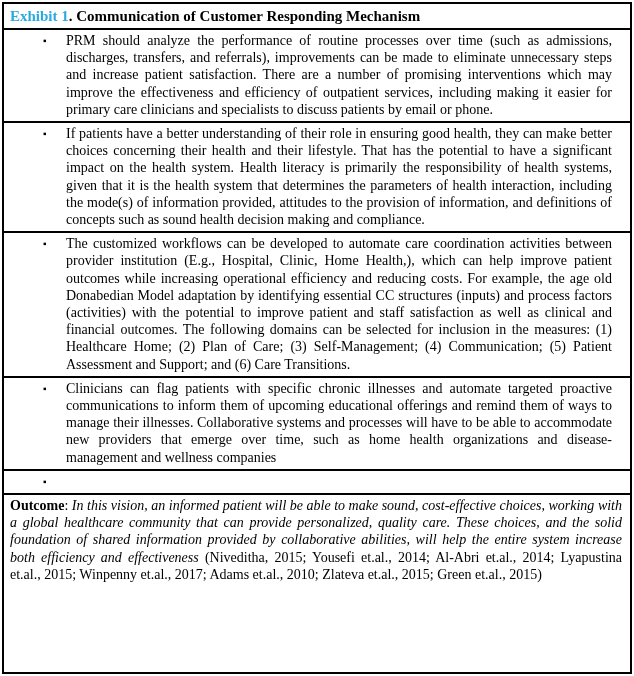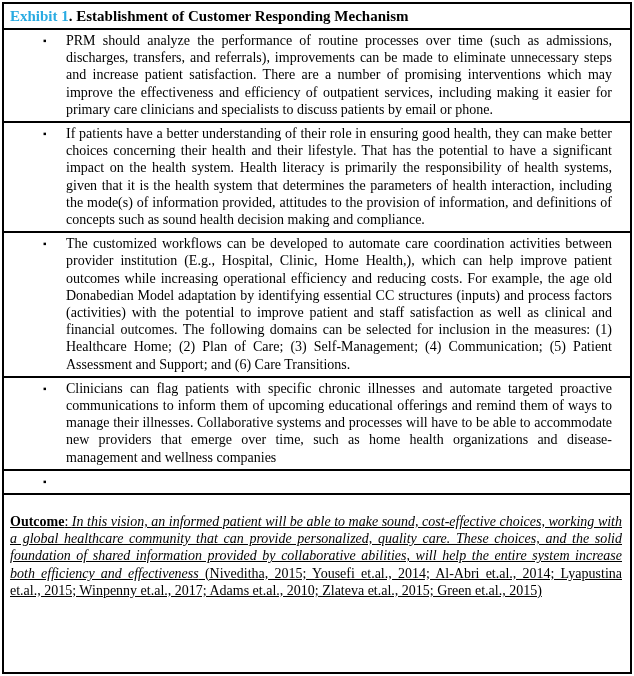--- a/index.html
+++ b/index.html
@@ -43,37 +43,36 @@
     padding-left: 39px;
     font-size: 10px;
     line-height: 17.2px;
   }
   .bullet-text {
     flex: 1 1 auto;
     text-align: justify;
     padding-right: 18px;
   }
   .outcome-row {
-    padding: 18px 8px 3px 6px;
+    padding: 2px 8px 3px 6px;
     font-size: 14px;
     line-height: 17.2px;
     text-align: justify;
-    text-decoration: underline;
   }
   .outcome-label { font-weight: bold; }
   .outcome-statement { font-style: italic; }
 </style>
 </head>
 <body>
 
 <div class="exhibit">
   <div class="box">
 
     <div class="row title-row">
-      <span style="color: rgb(41, 171, 226);">Exhibit 1</span><span>. </span><span>Establishment of Customer Responding Mechanism</span>
+      <span style="color: rgb(41, 171, 226);">Exhibit 1</span><span>. </span><span>Communication of Customer Responding Mechanism</span>
     </div>
 
     <div class="row bullet-row">
       <span class="bullet-cell">▪</span>
       <div class="bullet-text">PRM should analyze the performance of routine processes over time (such as admissions, discharges, transfers, and referrals), improvements can be made to eliminate unnecessary steps and increase patient satisfaction. There are a number of promising interventions which may improve the effectiveness and efficiency of outpatient services, including making it easier for primary care clinicians and specialists to discuss patients by email or phone.</div>
     </div>
 
     <div class="row bullet-row">
       <span class="bullet-cell">▪</span>
       <div class="bullet-text">If patients have a better understanding of their role in ensuring good health, they can make better choices concerning their health and their lifestyle. That has the potential to have a significant impact on the health system. Health literacy is primarily the responsibility of health systems, given that it is the health system that determines the parameters of health interaction, including the mode(s) of information provided, attitudes to the provision of information, and definitions of concepts such as sound health decision making and compliance.</div>

